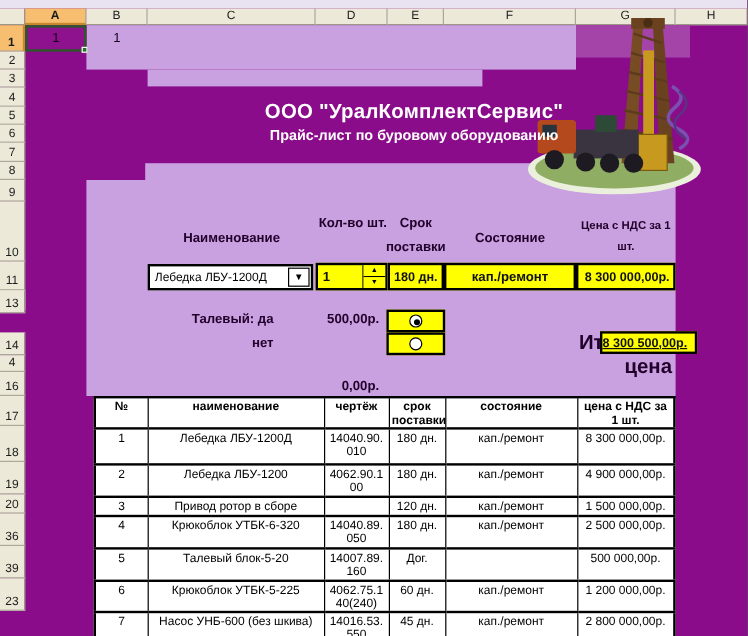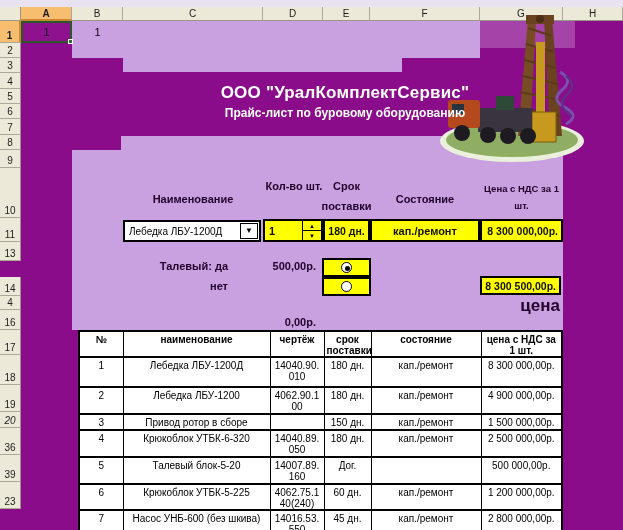--- a/index.html
+++ b/index.html
@@ -87,21 +87,21 @@
   <div class="abs rh" style="top:168px;height:50px;">10</div>
   <div class="abs rh" style="top:218px;height:24px;">11</div>
   <div class="abs rh" style="top:242px;height:16px;">13</div>
   <div class="abs rh" style="top:242px;height:19px;">13</div>
   <div class="abs rh" style="top:277px;height:19px;">14</div>
   <div class="abs rh" style="top:296px;height:14px;">4</div>
   <div class="abs rh" style="top:310px;height:20px;">16</div>
   <div class="abs rh" style="top:330px;height:25px;">17</div>
   <div class="abs rh" style="top:355px;height:30px;">18</div>
   <div class="abs rh" style="top:385px;height:27px;">19</div>
-  <div class="abs rh" style="top:412px;height:16px;font-style:italic;">20</div>
+  <div class="abs rh" style="top:412px;height:16px;">20</div>
   <div class="abs rh" style="top:428px;height:27px;">36</div>
   <div class="abs rh" style="top:455px;height:27px;">39</div>
   <div class="abs rh" style="top:482px;height:27px;">23</div>
   <div class="abs rh" style="top:509px;height:21px;margin-top:40px;">24</div>
 
   <div class="abs lav" style="left:72px;top:21px;width:408px;height:37px;"></div>
   <div class="abs med" style="left:480px;top:21px;width:95px;height:27px;"></div>
   <div class="abs lav" style="left:123px;top:58px;width:279px;height:14px;"></div>
   <div class="abs lav" style="left:121px;top:136px;width:359px;height:14px;"></div>
   <div class="abs lav" style="left:72px;top:150px;width:491px;height:180px;"></div>
@@ -174,21 +174,21 @@
   <div class="abs dlabel" style="left:123px;top:280px;width:105px;">нет</div>
   <div class="abs dlabel" style="left:240px;top:260px;width:76px;">500,00р.</div>
   <div class="abs dlabel" style="left:240px;top:280px;width:76px;margin-top:36px;">0,00р.</div>
   <div class="abs radio-box" style="top:258px;">
       <span class="radio checked"></span>
     </div>
   <div class="abs radio-box" style="top:277px;">
       <span class="radio"></span>
     </div>
   <div class="abs dlabel" style="left:440px;top:276px;width:120px;font-size:17px;">Итоговая цена</div>
-  <div class="abs ybox" style="left:480px;top:276px;width:81px;height:19px;font-size:10.5px;justify-content:flex-end;padding-right:3px;">
+  <div class="abs ybox" style="left:500px;top:276px;width:81px;height:19px;font-size:10.5px;padding-right:3px;text-decoration:underline;">
       <span>8 300 500,00р.</span>
     </div>
 
   <table class="price">
     <colgroup>
         <col style="width:44px;">
         <col style="width:147px;">
         <col style="width:54px;">
         <col style="width:47px;">
         <col style="width:110px;">
@@ -216,21 +216,21 @@
       <td>Лебедка ЛБУ-1200</td>
       <td class="c-draw">4062.90.100</td>
       <td>180 дн.</td>
       <td>кап./ремонт</td>
       <td class="c-price">4 900 000,00р.</td>
     </tr>
     <tr style="height:16px;">
       <td>3</td>
       <td>Привод ротор в сборе</td>
       <td class="c-draw"></td>
-      <td>150 дн.</td>
+      <td>120 дн.</td>
       <td>кап./ремонт</td>
       <td class="c-price">1 500 000,00р.</td>
     </tr>
     <tr style="height:27px;">
       <td>4</td>
       <td>Крюкоблок УТБК-6-320</td>
       <td class="c-draw">14040.89.050</td>
       <td>180 дн.</td>
       <td>кап./ремонт</td>
       <td class="c-price">2 500 000,00р.</td>

